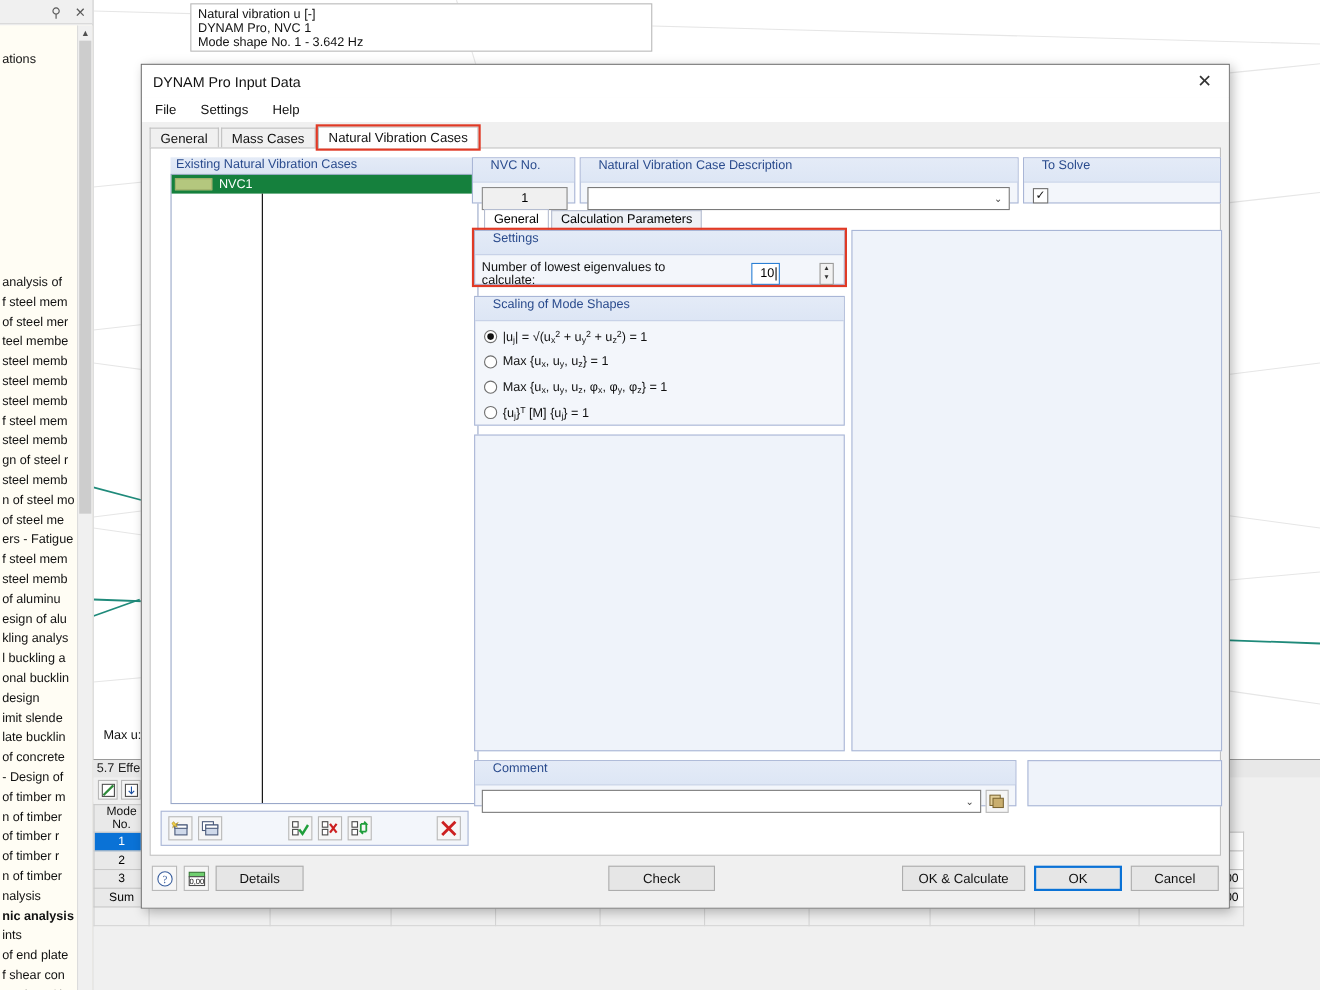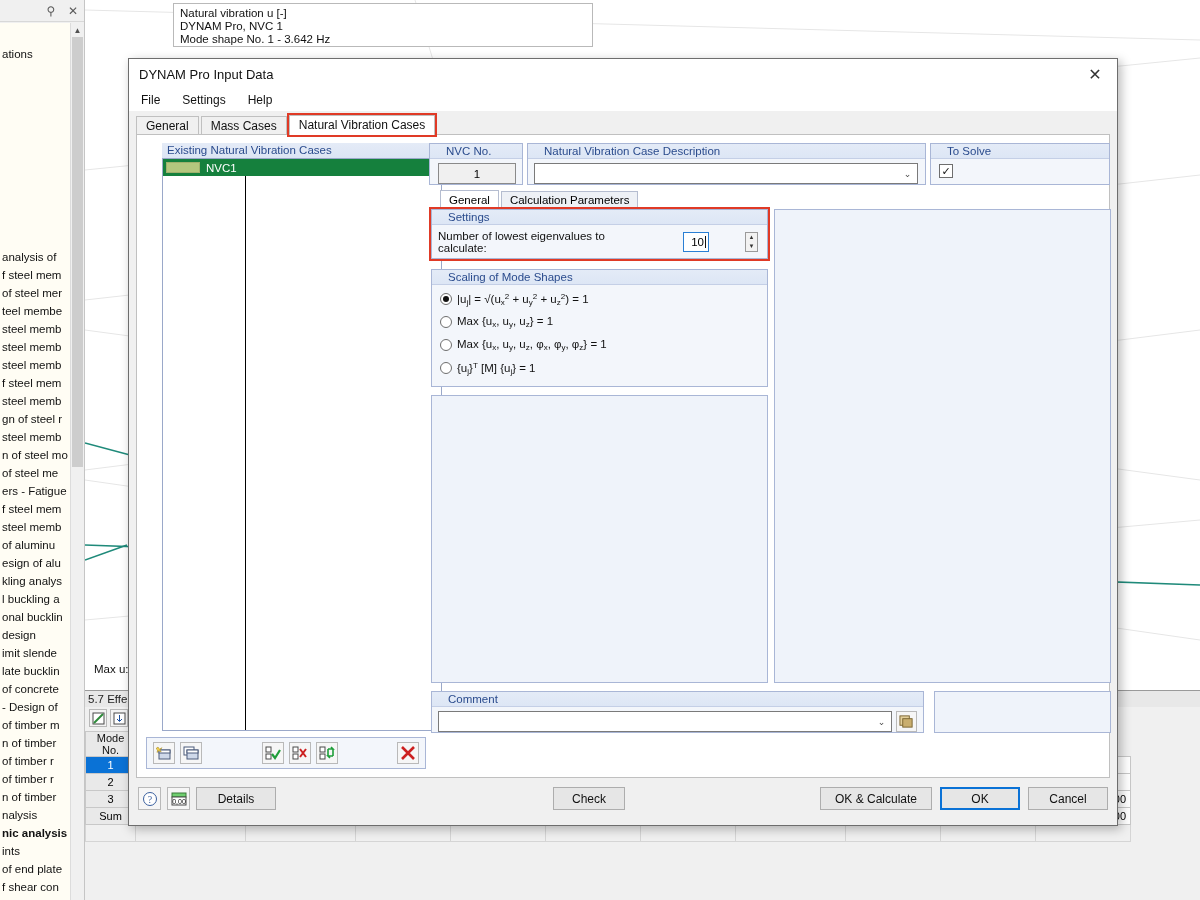--- a/index.html
+++ b/index.html
@@ -144,28 +144,28 @@
   .tab.active { background: #ffffff; height: 20px; line-height: 19px; }
   .tab.highlight { outline: 2px solid #e03a26; outline-offset: 0px; position: relative; z-index: 3;}
   .tabpage {
     position:absolute; left:7px; top:75px; right:7px; bottom: 47px;
     background: #ffffff; border: 1px solid #c0c0c0;
   }
 
   
   .gbox { position:absolute; background:#f3f6fb; border:1px solid #a9b6d6; }
   .gbox .gb-head {
-    height: 15px; font-size: 11.5px; color:#2a4b8d; padding-left: 16px;
+    height: 22px; font-size: 11.5px; color:#2a4b8d; padding-left: 16px;
     line-height: 15px;
     background: linear-gradient(to bottom,#e4ebf7,#dde6f5);
     border-bottom: 1px solid #c4cfe6;
   }
 
   .list-pane {
-    position:absolute; left: 25px; top: 8px; width: 280px; bottom: 46px;
+    position:absolute; left: 18px; top: 8px; width: 280px; bottom: 46px;
   }
   .lp-head {
     height: 15px; font-size: 11.5px; color:#2a4b8d; padding-left: 5px; line-height:15px;
     background: linear-gradient(to bottom,#e4ebf7,#dce5f4);
   }
   .lp-list {
     position:absolute; left:0; top:15px; right:0; bottom:0;
     background:#ffffff; border:1px solid #9aa8c9;
   }
   .lp-row {
@@ -592,21 +592,21 @@
           </div>
           <div class="tb-btn" style="width:23px;height:23px;">
             <svg width="16" height="16" viewBox="0 0 16 16">
                 <rect x="1" y="2" width="14" height="4" fill="#6fcf6f" stroke="#3a7a3a"></rect>
                 <rect x="1" y="6" width="14" height="8" fill="#fff" stroke="#4a4a4a"></rect>
                 <text x="8" y="13" font-size="7" text-anchor="middle" fill="#111" font-family="Liberation Sans, sans-serif">0,00</text>
               </svg>
           </div>
           <div class="btn" style="width:80px;">Details</div>
         </div>
-        <div class="btn" style="position:absolute;left:424px;top:6px;width:72px;">Check</div>
+        <div class="btn" style="position:absolute;left:424px;top:6px;width:97px;">Check</div>
         <div style="position:absolute;right:9px;top:6px;display:flex;gap:8px;">
           <div class="btn" style="width:112px;">OK &amp; Calculate</div>
           <div class="btn default" style="width:80px;">OK</div>
           <div class="btn" style="width:80px;">Cancel</div>
         </div>
       </div>
 
     </div>
   </div>
 </div>

